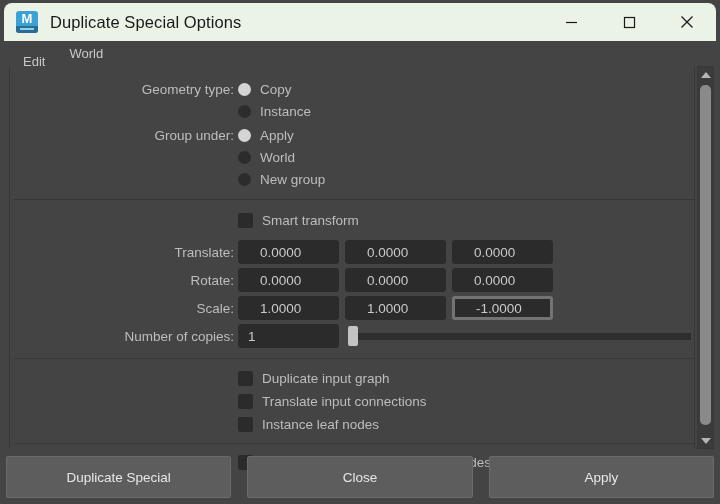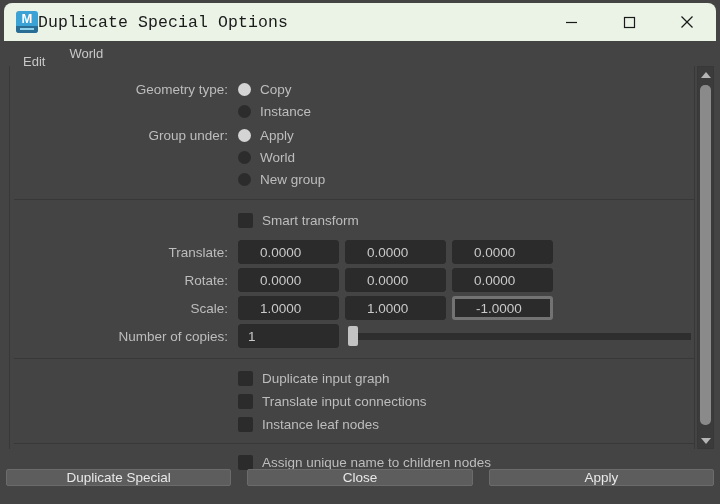--- a/index.html
+++ b/index.html
@@ -61,25 +61,25 @@
     background: #2a6d94;
   }
   .app-icon .bar::after {
     content: "";
     position: absolute;
     left: 4px; right: 4px; top: 2px;
     height: 2px;
     background: #8fd0ea;
   }
   .title-text {
+    margin-left: 12px;
     font-size: 16.5px;
     color: #1a1a1a;
     letter-spacing: 0.1px;
     white-space: nowrap;
-    font-family: Liberation Mono, monospace;
   }
   .win-controls {
     margin-left: auto;
     display: flex;
     height: 38px;
   }
   .win-btn {
     width: 58px;
     height: 38px;
     display: flex;
@@ -136,21 +136,21 @@
   
   .row {
     display: flex;
     align-items: center;
     height: 22px;
     font-size: 13.5px;
   }
   .lbl {
     width: 224px;
     text-align: right;
-    padding-right: 10px;
+    padding-right: 4px;
     color: #bdbdbd;
     box-sizing: border-box;
     flex: none;
     white-space: nowrap;
   }
   .ctl-text {
     color: #bdbdbd;
     white-space: nowrap;
   }
 
@@ -257,21 +257,20 @@
   }
 
   
   .buttonbar {
     position: absolute;
     left: 6px; top: 456px;
     width: 708px; height: 42px;
     display: flex;
     gap: 16px;
     box-sizing: border-box;
-    align-items: center;
   }
   .btn {
     flex: 1;
     background: #5d5d5d;
     border: 1px solid #6b6b6b;
     border-radius: 2px;
     color: #e8e8e8;
     font-size: 13.5px;
     font-family: "Liberation Sans", sans-serif;
     display: flex;

